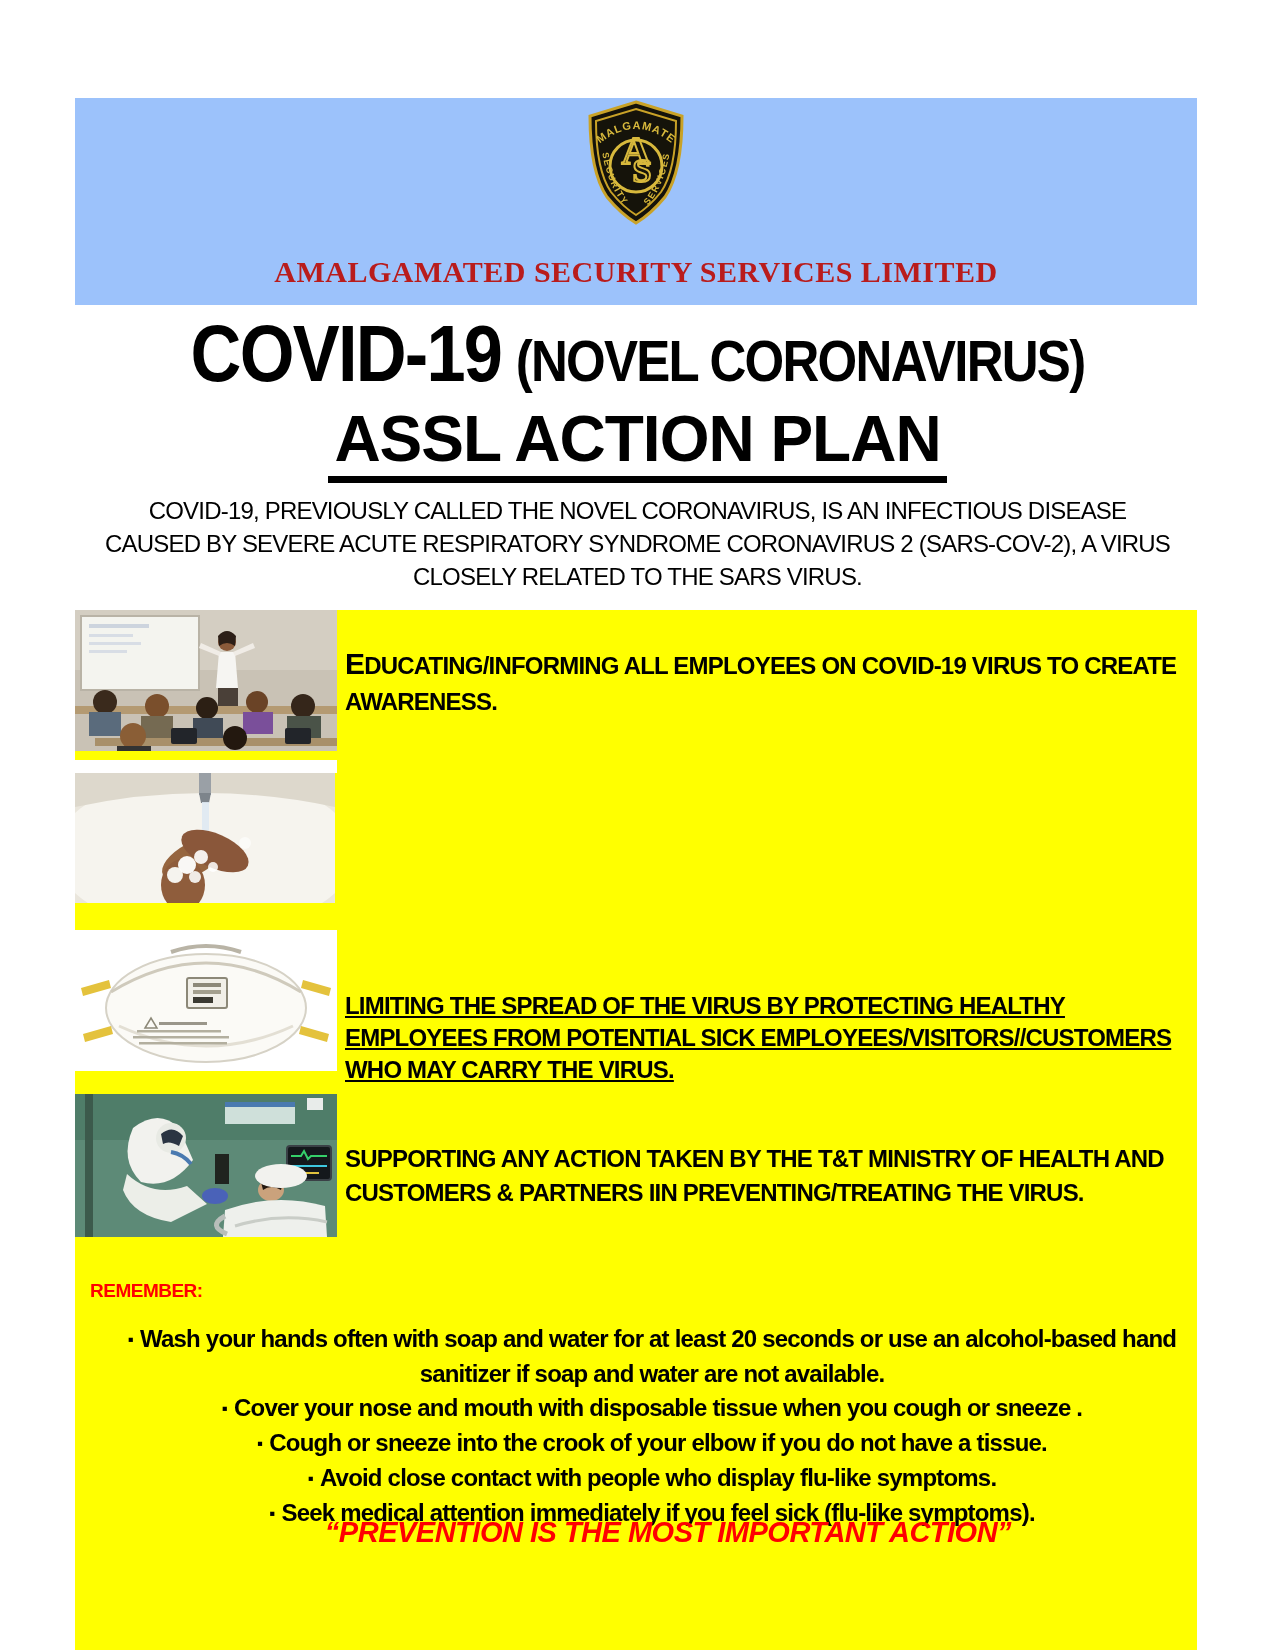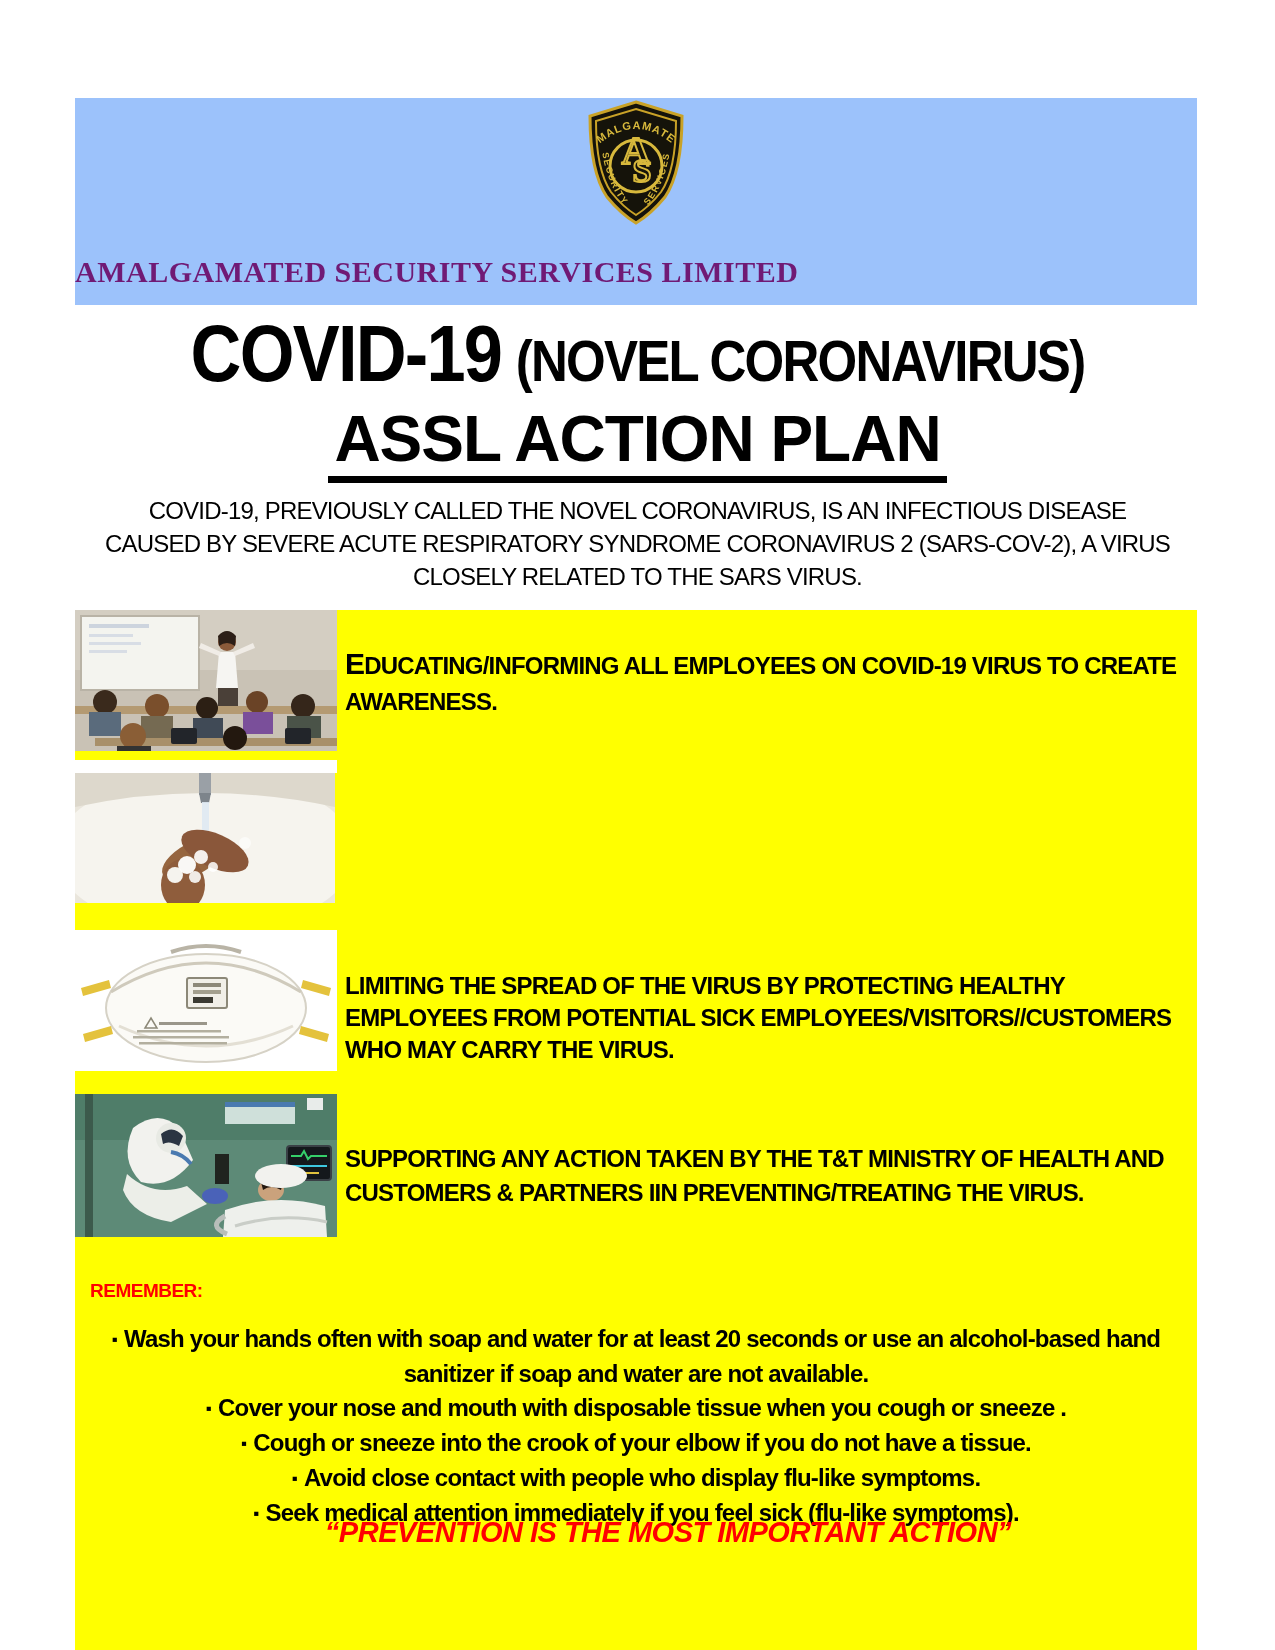--- a/index.html
+++ b/index.html
@@ -2,23 +2,23 @@
 <html><head>
 <meta charset="utf-8">
 <style>
   html,body{margin:0;padding:0;background:#ffffff;}
   .page{position:relative;width:1275px;height:1650px;background:#ffffff;overflow:hidden;
         font-family:"Liberation Sans",sans-serif;color:#000;}
 
   
   .header-band{position:absolute;left:75px;top:98px;width:1122px;height:207px;background:#9cc2fb;}
   .logo-wrap{position:absolute;left:50%;top:2px;transform:translateX(-50%);width:104px;height:126px;}
-  .org-name{position:absolute;left:0;bottom:16px;width:100%;text-align:left;
+  .org-name{position:absolute;left:0;bottom:16px;width:100%;text-align:center;
             font-family:"Liberation Serif",serif;font-weight:bold;font-size:30px;
-            letter-spacing:.5px;color:#701a75;}
+            letter-spacing:.5px;color:#b91c1c;}
 
   
   .title-line1{position:absolute;left:0;top:308px;width:1275px;text-align:center;white-space:nowrap;
                transform:scaleX(.88);transform-origin:50% 0;line-height:92px;}
   .title-main{font-weight:bold;font-size:80px;letter-spacing:-2px;}
   .title-paren{font-weight:bold;font-size:58px;letter-spacing:-2px;margin-left:12px;}
   .title-line2{position:absolute;left:0;top:404px;width:1275px;text-align:center;}
   .title-line2 span{display:inline-block;font-weight:bold;font-size:64px;letter-spacing:-1px;
                     border-bottom:7px solid #000;padding:0 6px 2px 6px;line-height:70px;}
 
@@ -34,25 +34,25 @@
   .photo-1{left:0;top:0;width:262px;height:141px;}
   .gap-1{left:0;top:150px;width:262px;height:13px;background:#fff;}
   .mask-area{left:0;top:320px;width:262px;height:141px;background:#fff;}
   .photo-2{left:0;top:163px;width:260px;height:130px;}
   .photo-4{left:0;top:484px;width:262px;height:143px;}
 
   .action-text{left:270px;width:860px;font-weight:bold;font-size:24px;line-height:34px;letter-spacing:-.8px;}
   .action-text-1{top:36px;line-height:36px;}
   .action-text-1::first-letter{font-size:30px;}
   .action-text-2{top:198px;}
-  .action-text-3{top:360px;line-height:32px;}
+  .action-text-3{top:380px;line-height:32px;text-decoration:underline;}
   .action-text-4{top:532px;}
 
   .remember-label{left:15px;top:670px;font-weight:bold;font-size:19px;color:#ff0000;letter-spacing:-.5px;}
-  .bullet-list{left:6px;top:712px;width:1110px;}
+  .bullet-list{left:22px;top:712px;width:1110px;}
   .bullet-item{text-align:center;font-weight:bold;font-size:24px;line-height:34px;letter-spacing:-.8px;}
   .bullet-marker{font-size:17px;vertical-align:2px;margin-right:7px;}
   .quote-line{left:0;top:906px;width:100%;text-align:center;font-weight:bold;font-style:italic;
               font-size:29px;color:#ff0000;letter-spacing:-.5px;padding-left:32px;}
   .contact-line{left:0;top:966px;width:100%;text-align:center;font-weight:bold;font-size:20px;letter-spacing:-.4px;}
 </style>
 </head>
 <body>
 
 <div class="page">

